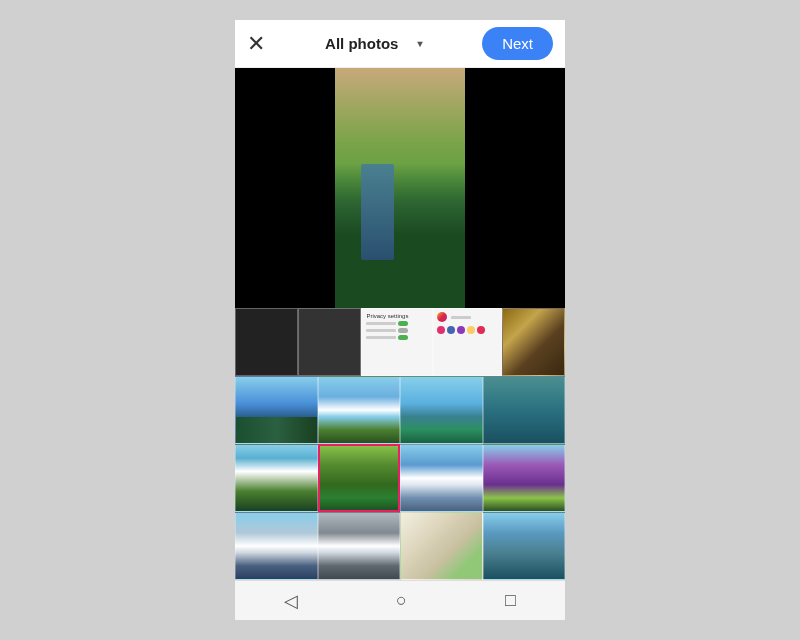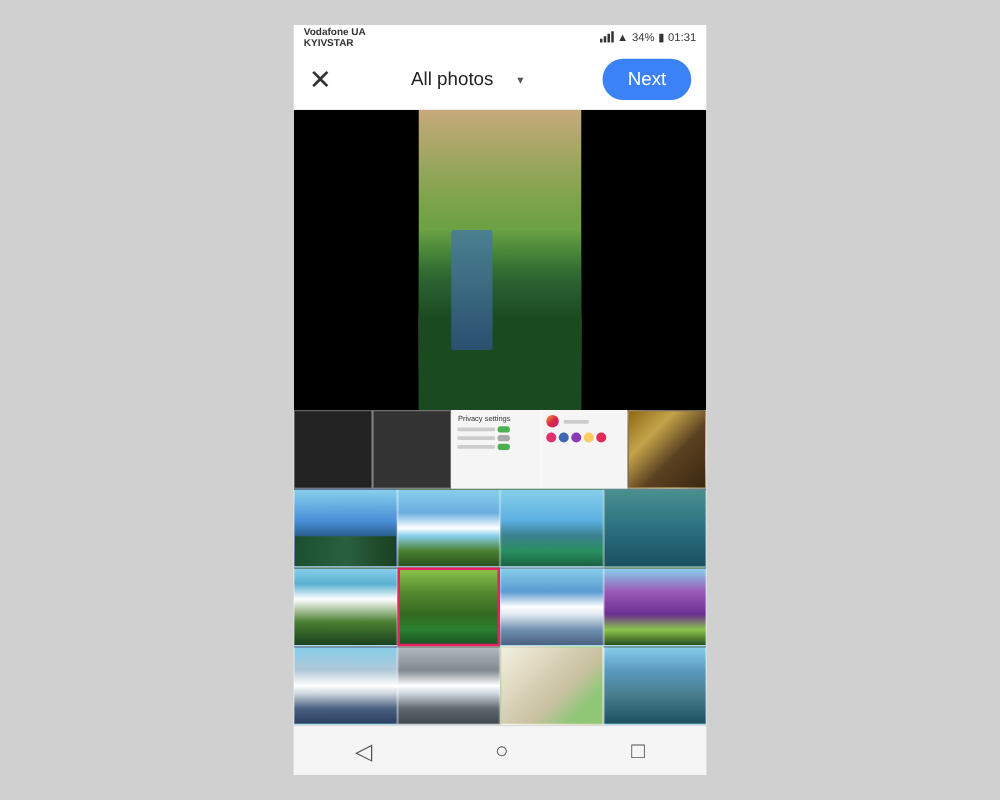--- a/index.html
+++ b/index.html
@@ -51,20 +51,21 @@
       font-weight: 300;
       line-height: 1;
     }
     .all-photos {
       font-size: 15px;
       color: #222;
       display: flex;
       align-items: center;
       gap: 19px;
       cursor: pointer;
+      font-weight: bold;
     }
     .chevron {
       font-size: 10px;
       color: #555;
     }
     .next-btn {
       background: #3b82f6;
       color: #fff;
       border: none;
       border-radius: 20px;
@@ -267,40 +268,20 @@
     }
     
     .signal-bars { display: inline-flex; align-items: flex-end; gap: 1px; }
     .bar { width: 2px; background: #333; }
   </style>
 </head>
 <body>
 
 <div class="phone">
 
-  <div class="status-bar">
-    <div class="status-left">
-      <span>Vodafone UA</span><br>
-      <span>KYIVSTAR</span>
-    </div>
-    <div class="status-right">
-      <span>
-        <span class="signal-bars">
-          <span class="bar" style="height:3px;"></span>
-          <span class="bar" style="height:5px;"></span>
-          <span class="bar" style="height:7px;"></span>
-          <span class="bar" style="height:9px;"></span>
-        </span>
-      </span>
-      <span>▲</span>
-      <span>34%</span>
-      <span>▮</span>
-      <span>01:31</span>
-    </div>
-  </div>
 
   <div class="top-bar">
     <span class="close-btn">✕</span>
     <div class="all-photos">
       <span>All photos</span>
       <span class="chevron">▾</span>
     </div>
     <button class="next-btn">Next</button>
   </div>
 

